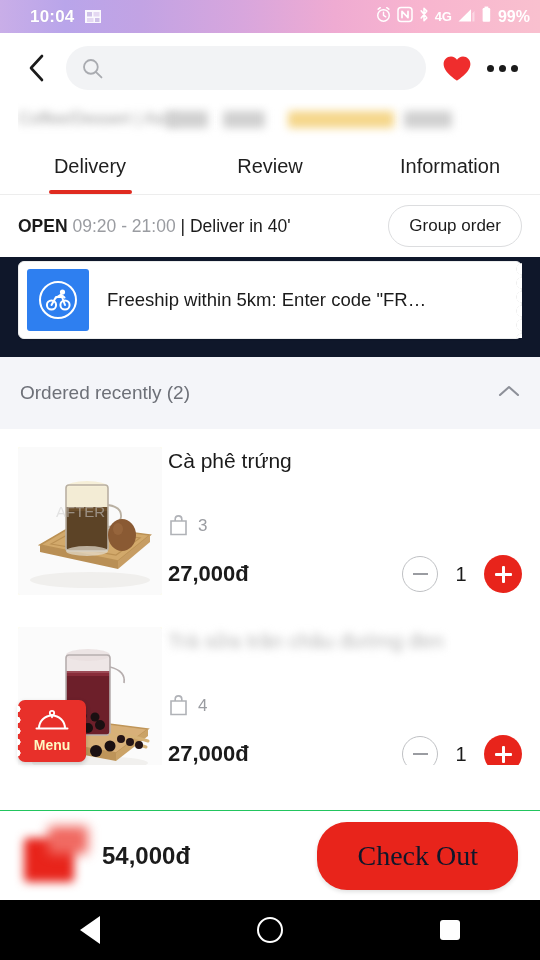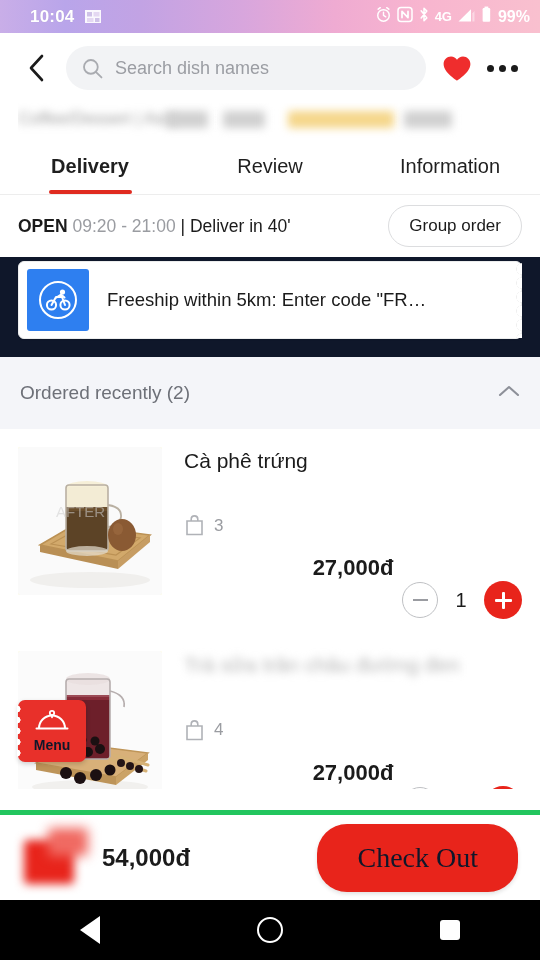--- a/index.html
+++ b/index.html
@@ -80,21 +80,21 @@
   
   .tabs {
     display: flex; height: 56px; background: #fff;
     border-bottom: 1px solid #ededed;
   }
   .tab {
     flex: 1; display:flex; flex-direction:column; align-items:center; justify-content:center;
     position: relative; cursor: pointer;
   }
   .tab span { font-size: 20px; color: #1f1f1f; }
-  .tab.active span { font-weight: bold; }
+  .tab.active span { font-weight: normal; }
   .tab .underline {
     position:absolute; bottom: 0; width: 83px; height: 4px;
     background: #e02b20; border-radius: 2px;
   }
 
   
   .open-row {
     height: 62px; display:flex; align-items:center;
     padding: 0 18px; background:#fff;
   }
@@ -152,28 +152,28 @@
   
   .dish-list { background:#fff; }
   .dish {
     display:flex; padding: 18px 18px 14px 18px; position: relative;
   }
   .dish-photo {
     width: 144px; height: 148px; flex:none;
     border-radius: 2px; overflow:hidden; position:relative;
     background:#fef9c3;
   }
-  .dish-info { flex:1; margin-left: 22px; position:relative; }
+  .dish-info { flex:1; margin-left: 6px; position:relative; }
   .dish-name { font-size: 21px; color:#1b1b1b; line-height: 1.3; }
   .dish-name.blurred {
     filter: blur(4.5px); color:#b4b4b4; display:inline-block;
   }
   .bag-row { display:flex; align-items:center; margin-top: 40px; gap: 9px; }
   .bag-row .cnt { font-size: 17px; color:#9a9ca1; }
-  .price-row { display:flex; align-items:center; margin-top: 18px; flex-direction: column; }
+  .price-row { display:flex; align-items:center; margin-top: 18px; }
   .price { font-size: 22px; font-weight: bold; color:#1b1b1b; }
   .stepper { margin-left:auto; display:flex; align-items:center; gap: 16px; }
   .minus-btn {
     width: 36px; height: 36px; border-radius:50%;
     border:1.6px solid #bfc1c4; background:#fff;
     display:flex; align-items:center; justify-content:center; cursor:pointer;
   }
   .minus-btn i { width: 15px; height: 2px; background:#9a9ca1; display:block; }
   .qty { font-size: 20px; color:#1b1b1b; min-width: 14px; text-align:center; }
   .plus-btn {
@@ -197,26 +197,26 @@
     border-radius: 7px;
     display:flex; flex-direction:column; align-items:center; justify-content:center;
     cursor:pointer; z-index: 40;
     box-shadow: 0 2px 5px rgba(0,0,0,.18);
   }
   .menu-fab::before {
     content:""; position:absolute; left:-1px; top: 4px; bottom: 4px; width: 6px;
     background-image: radial-gradient(circle at 0px 5px, #ffffff 3.4px, rgba(255,255,255,0) 3.7px);
     background-size: 6px 11px; background-repeat: repeat-y;
   }
-  .menu-fab .lbl { color:#0f172a; font-size: 14px; font-weight: bold; margin-top: 1px; }
+  .menu-fab .lbl { color:#fef9c3; font-size: 14px; font-weight: bold; margin-top: 1px; }
 
   
   .bottombar {
     position:absolute; left:0; right:0; bottom: 60px; height: 90px;
-    background:#fff; border-top:5px solid #22c55e;
+    background:#fff; border-top:1px solid #22c55e;
     display:flex; align-items:center; padding: 0 22px;
     z-index: 50;
   }
   .cart-blur { position: relative; width: 74px; height: 64px; flex:none; }
   .cart-blur .b1 {
     position:absolute; left: 2px; top: 14px; width: 50px; height: 44px;
     background:#e8241b; border-radius:4px; filter: blur(5px);
   }
   .cart-blur .b2 {
     position:absolute; left: 26px; top: 2px; width: 40px; height: 28px;
@@ -300,21 +300,20 @@
         <path d="M17 3 6 15l11 12" stroke="#1b1b1b" stroke-width="2.6" fill="none" stroke-linecap="round" stroke-linejoin="round"></path>
       </svg>
     </div>
     <div class="searchbar">
       <span class="s-icon">
         <svg width="21" height="21" viewBox="0 0 22 22">
           <circle cx="9.3" cy="9.3" r="7.2" fill="none" stroke="#a9abb0" stroke-width="1.9"></circle>
           <path d="M14.7 14.7 20.4 20.4" stroke="#a9abb0" stroke-width="1.9" stroke-linecap="round"></path>
         </svg>
       </span>
-      <input type="text" placeholder="Search dish names" style="">
     </div>
     <div class="heart-btn">
       <svg width="30" height="27" viewBox="0 0 30 27">
         <path d="M15 25.4C15 25.4 1.6 17.6 1.6 8.9 1.6 4.6 4.9 1.4 9 1.4c2.6 0 4.8 1.4 6 3.4 1.2-2 3.4-3.4 6-3.4 4.1 0 7.4 3.2 7.4 7.5 0 8.7-13.4 16.5-13.4 16.5z" fill="#ef2d2d"></path>
       </svg>
     </div>
     <div class="dots-btn">
       <i></i>
         <i></i>
         <i></i>

